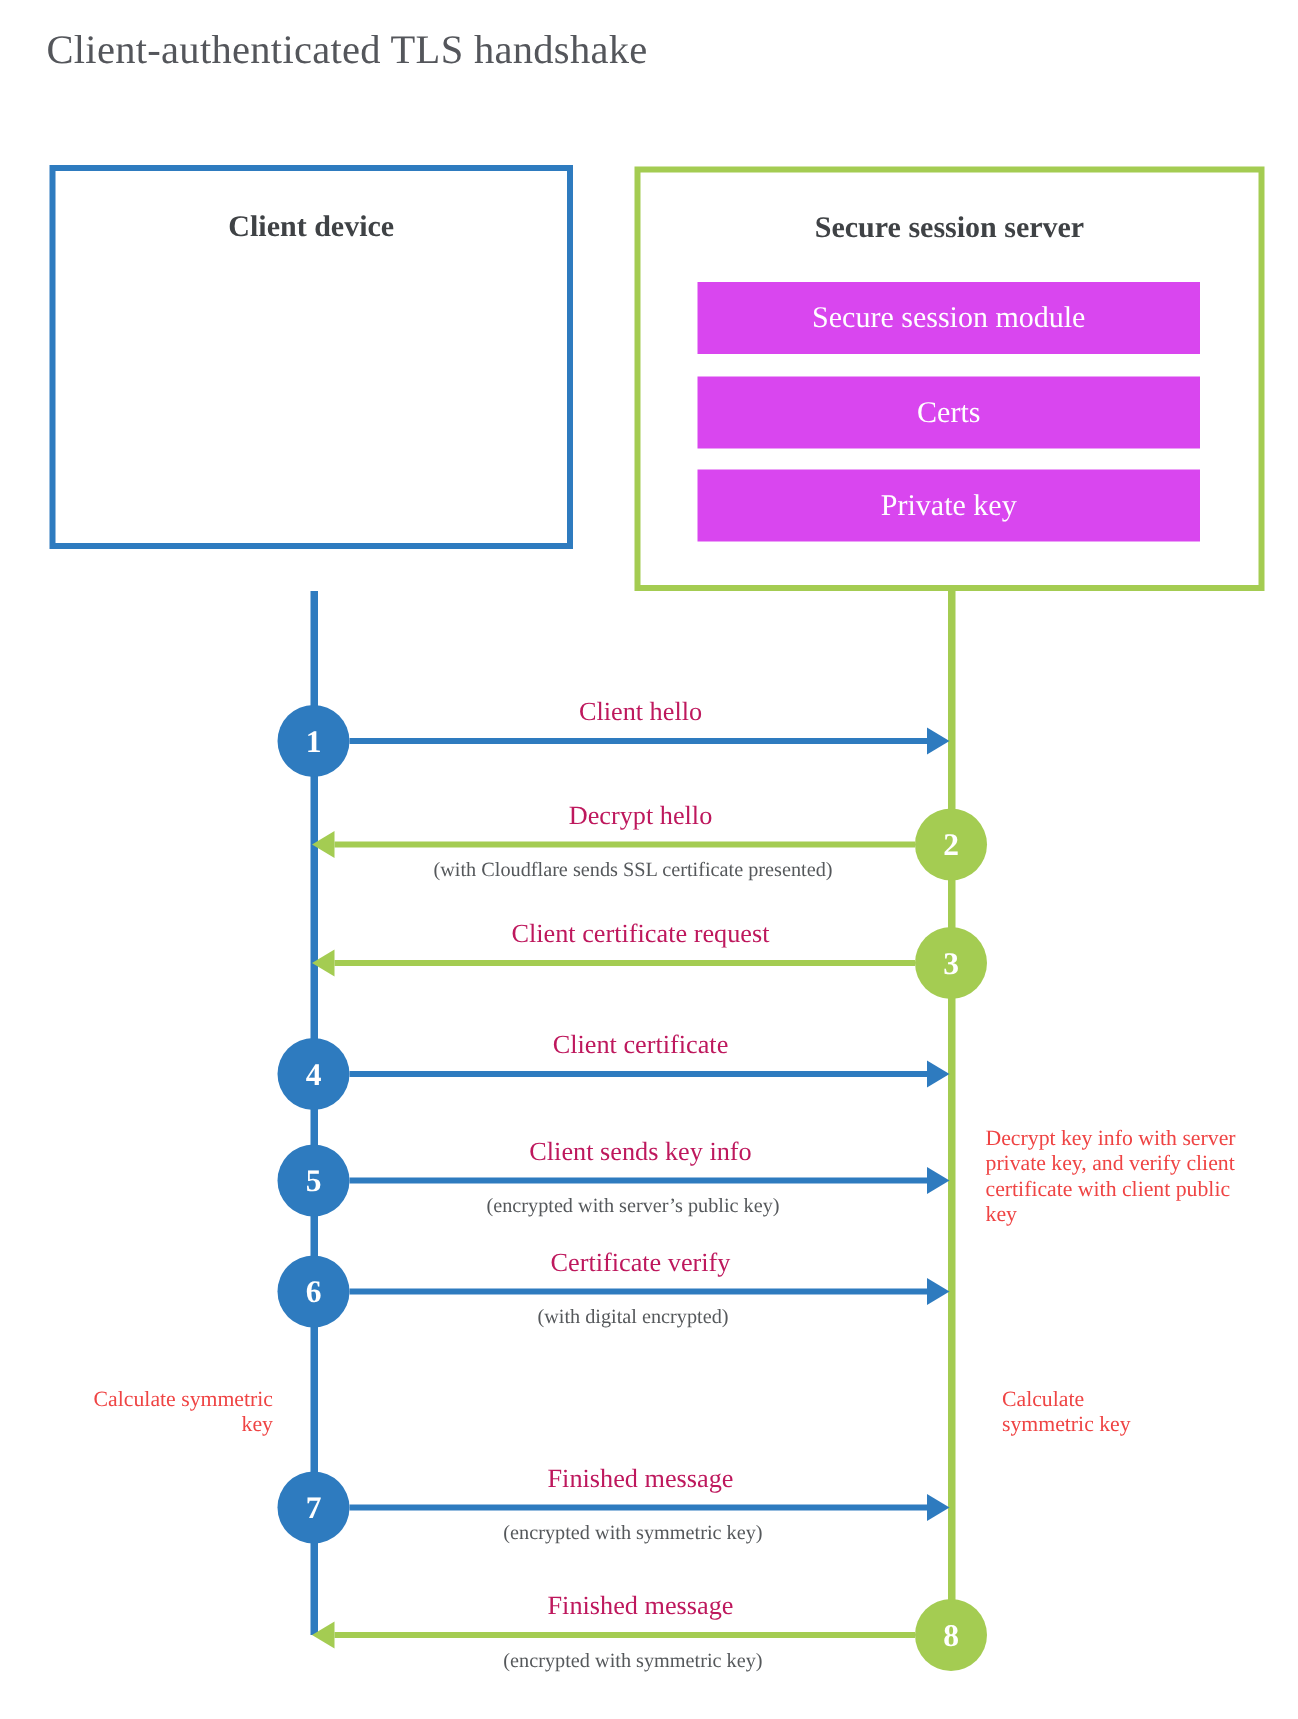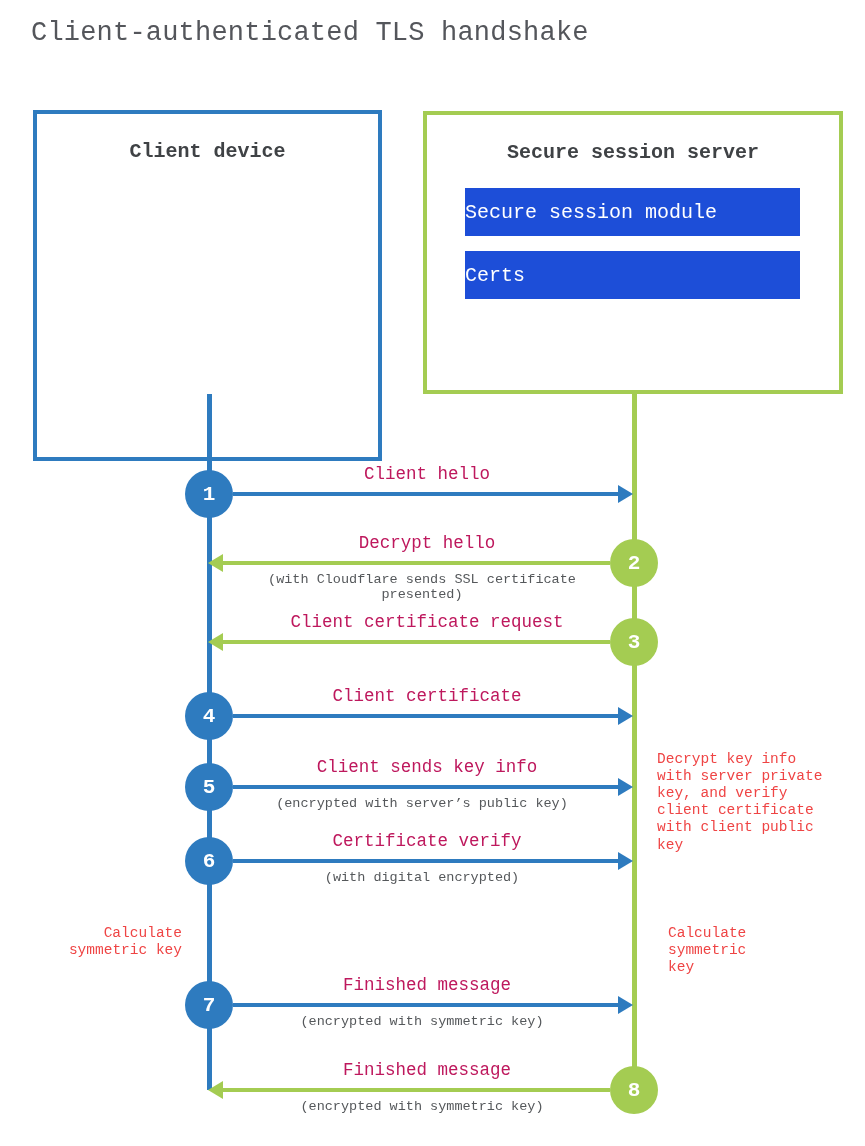--- a/index.html
+++ b/index.html
@@ -1,40 +1,40 @@
 <!DOCTYPE html>
 <html><head>
 <meta charset="utf-8">
 <style>
   html,body{margin:0;padding:0;background:#ffffff;}
   .stage{
     position:relative;width:865px;height:1146px;background:#ffffff;overflow:hidden;
-    font-family:Liberation Mono, monospace;
+    font-family:Liberation Serif, serif;
   }
   .diagram-title{
     position:absolute;left:31px;top:18px;font-size:27px;font-weight:300;
     color:#54565b;letter-spacing:0.2px;
   }
   
   .actor-box{position:absolute;background:#fff;box-sizing:border-box;}
-  .client-box{left:33px;top:110px;width:349px;height:351px;border:4px solid #2e7bbf;}
+  .client-box{left:33px;top:110px;width:349px;height:256px;border:4px solid #2e7bbf;}
   .server-box{left:423px;top:111px;width:420px;height:283px;border:4px solid #a4cc52;}
   .actor-title{
     position:absolute;left:0;top:26px;width:100%;text-align:center;
     font-size:20px;font-weight:700;color:#3f4245;
   }
   .client-app{
     position:absolute;left:32px;top:73px;width:277px;height:175px;background:#5b9bd5;
     display:flex;align-items:center;justify-content:center;text-align:center;
     color:#ffffff;font-size:20px;line-height:1.3;
   }
   .client-app span{display:block;width:180px;}
   .module-bar{
-    position:absolute;left:38px;width:335px;height:48px;background:#1d4ed8;
-    display:flex;align-items:center;
+    position:absolute;left:38px;width:335px;height:48px;background:#d946ef;
+    display:flex;align-items:center;justify-content:center;
     color:#ffffff;font-size:20px;
   }
   .bar-0{top:73px;} .bar-1{top:136px;} .bar-2{top:198px;}
   
   .lifeline{position:absolute;top:394px;width:5px;height:696px;}
   .lifeline.client{left:207px;background:#2e7bbf;}
   .lifeline.server{left:632px;background:#a4cc52;}
   
   .msg .circle{
     position:absolute;top:calc(var(--y) - 24px);width:48px;height:48px;border-radius:50%;
@@ -77,20 +77,23 @@
     <div class="actor-title">Client device</div>
   </div>
 
   <div class="actor-box server-box">
     <div class="actor-title">Secure session server</div>
     <div class="module-bar bar-0">
       <span>Secure session module</span>
     </div>
     <div class="module-bar bar-1">
       <span>Certs</span>
+    </div>
+    <div class="module-bar bar-2">
+      <span>Private key</span>
     </div>
   </div>
 
   <div class="lifeline client"></div>
   <div class="lifeline server"></div>
 
   <div class="msg ltr" style="--y:494px">
     <div class="circle">1</div>
     <div class="line"></div>
     <div class="head"></div>

